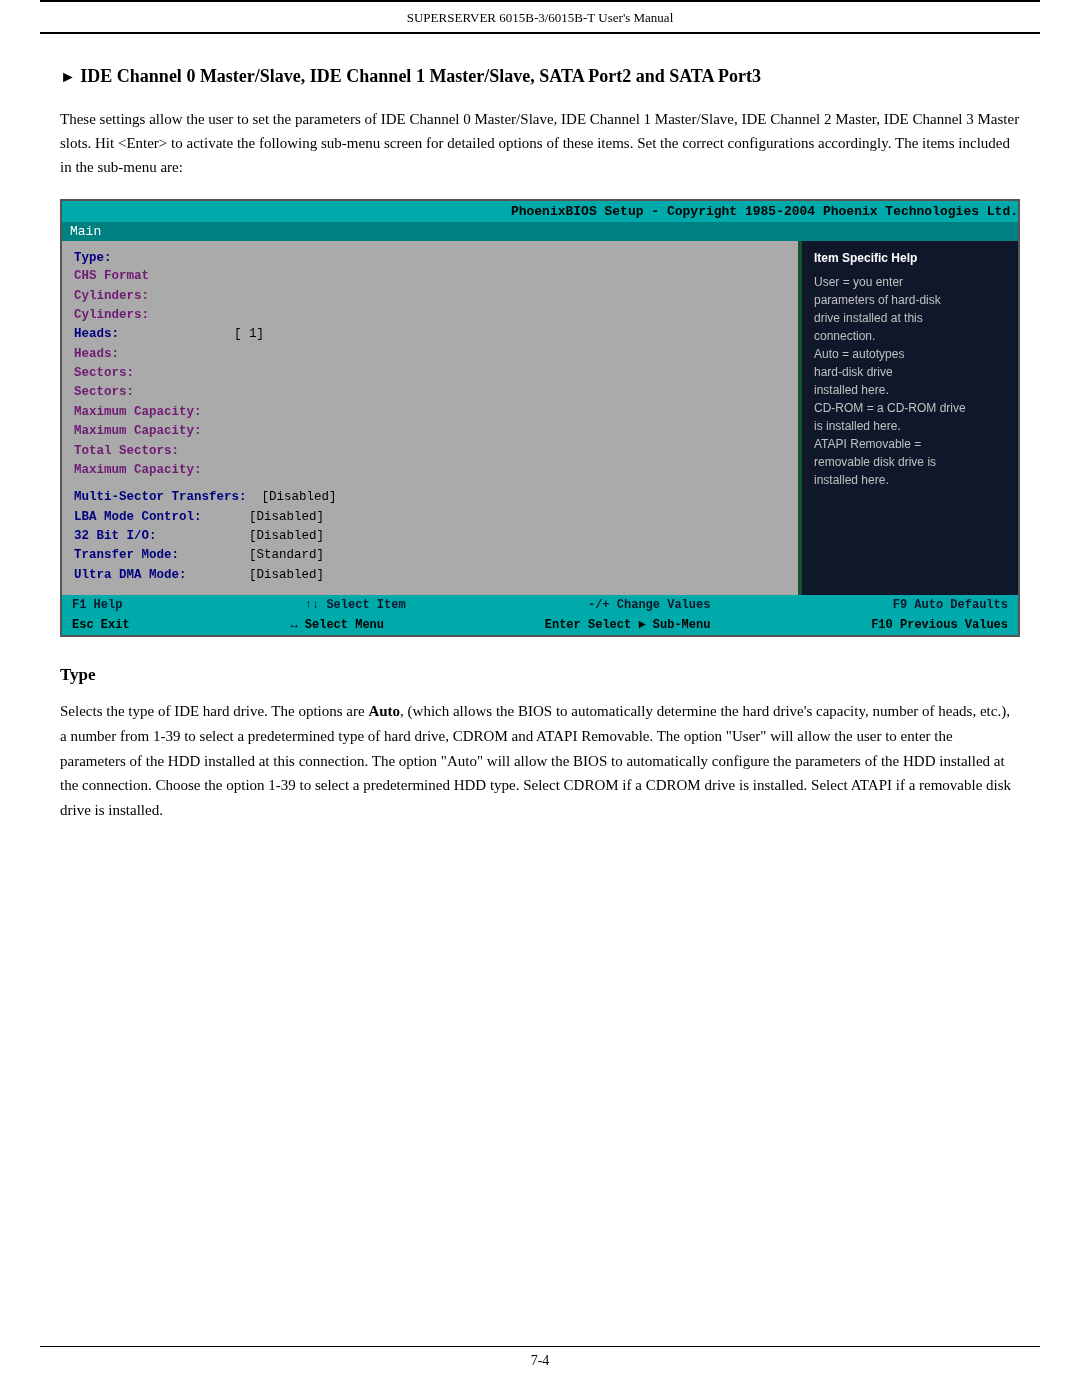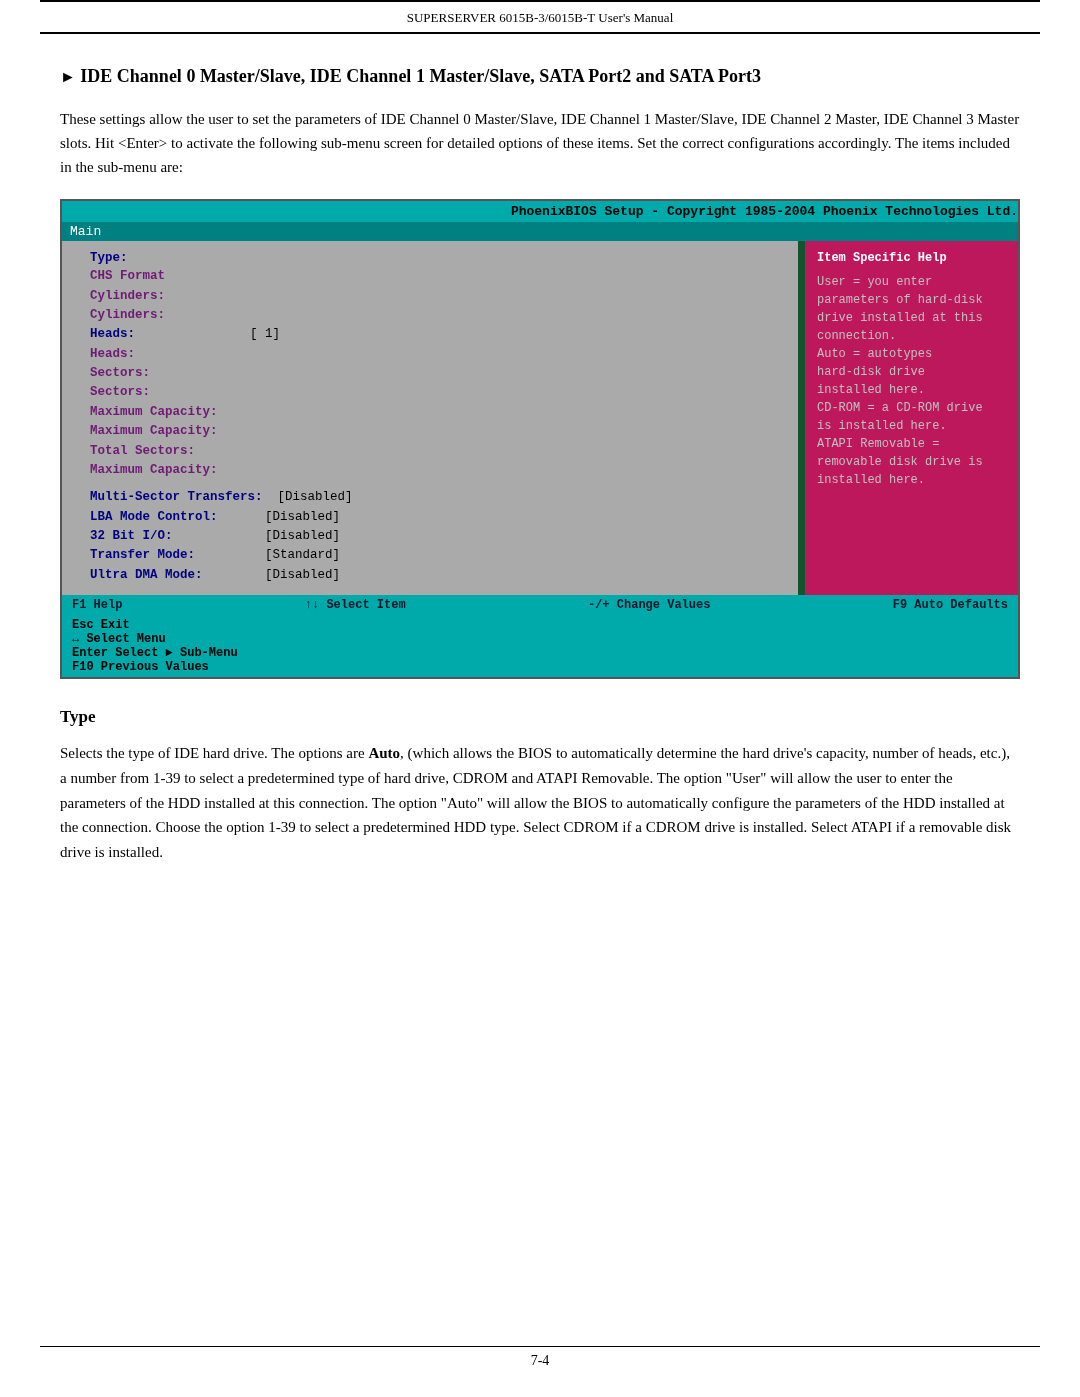--- a/index.html
+++ b/index.html
@@ -74,32 +74,32 @@
       font-size: 13px;
     }
     .bios-body {
       display: flex;
       background: #aaaaaa;
       color: #000;
       min-height: 320px;
     }
     .bios-left {
       flex: 1;
-      padding: 10px 28px;
+      padding: 10px 12px;
       font-family: "Courier New", Courier, monospace;
       font-size: 13px;
     }
     .bios-right {
       width: 220px;
-      background: #be185d;
+      background: #0f172a;
       color: #c0c0c0;
       padding: 10px 12px;
-      font-family: Liberation Mono, monospace;
-      font-size: 12px;
-      border-left: 7px solid #14532d;
+      font-family: Liberation Sans, sans-serif;
+      font-size: 12px;
+      border-left: 4px solid #14532d;
     }
     .bios-right-title {
       color: #fff;
       font-weight: bold;
       margin-bottom: 8px;
       font-size: 12px;
     }
     .bios-item {
       color: #701a75;
       font-weight: bold;
@@ -134,21 +134,20 @@
     }
     .bios-footer-row2 {
       background: #00aaaa;
       color: #000;
       display: flex;
       justify-content: space-between;
       padding: 3px 10px;
       font-family: "Courier New", Courier, monospace;
       font-size: 12px;
       font-weight: bold;
-      flex-direction: column;
     }
     .bios-type-label {
       color: #000080;
       font-weight: bold;
       font-size: 12.5px;
       margin-bottom: 2px;
     }
 
     
     .subsection-title {

